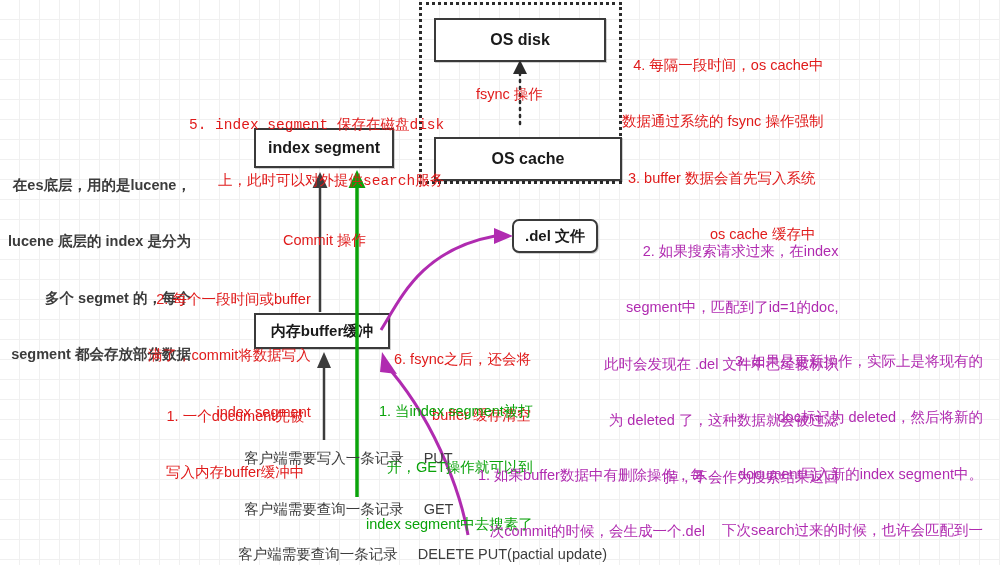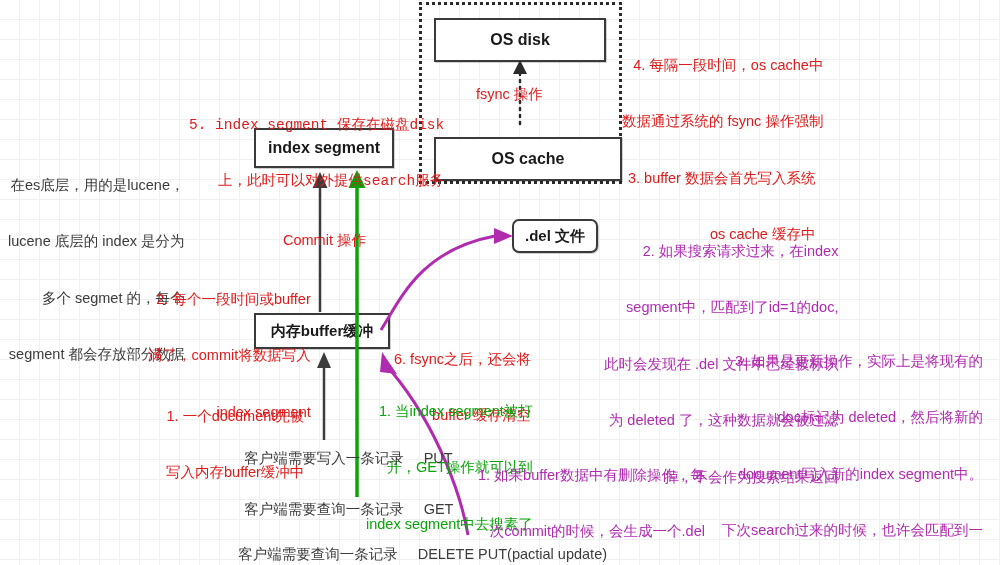--- a/index.html
+++ b/index.html
@@ -124,21 +124,21 @@
       <path d="M468,535 C462,500 440,430 392,372" stroke="#b02bb0" stroke-width="3" fill="none"></path>
       <path d="M382,352 L397,374 L380,372 z" fill="#b02bb0"></path>
     </g>
 
     <g>
       <path d="M381,330 C400,300 420,250 495,236" stroke="#b02bb0" stroke-width="3" fill="none"></path>
       <path d="M494,228 L513,236 L494,244 z" fill="#b02bb0"></path>
     </g>
   </svg>
 
-  <div class="txt black" style="left:8px; top:138px; font-size:14.5px;">
+  <div class="txt black" style="left:8px; top:138px; font-size:14.5px;font-weight:bold;">
     <div>在es底层，用的是lucene，</div>
     <div>lucene 底层的 index 是分为</div>
     <div>多个 segmet 的，每个</div>
     <div>segment 都会存放部分数据</div>
   </div>
 
   <div class="txt red" style="left:189px; top:78px; font-size:14.5px;font-family:Liberation Mono, monospace;">
     <div>5. index segment 保存在磁盘disk</div>
     <div>上，此时可以对外提供search服务</div>
   </div>

